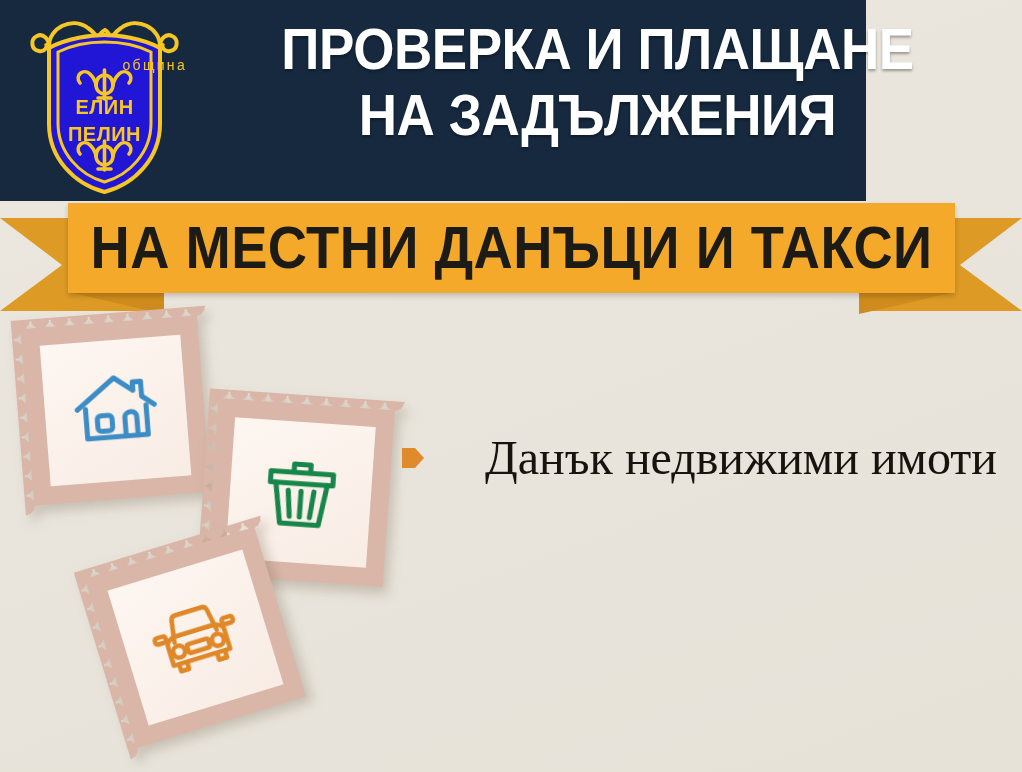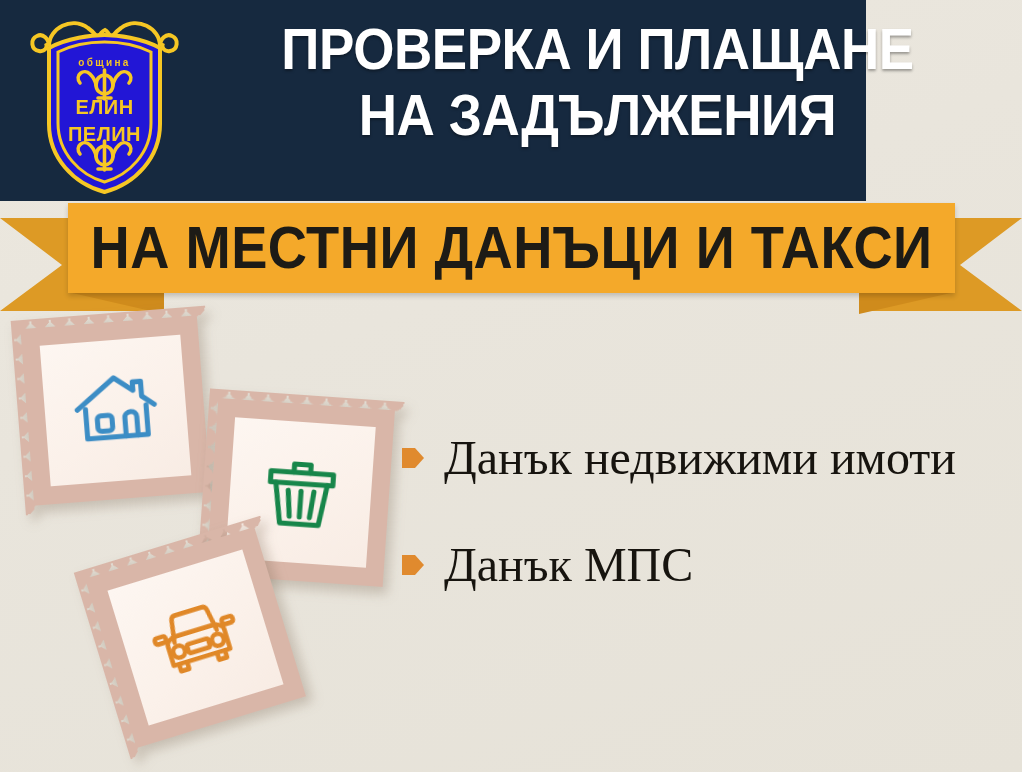--- a/index.html
+++ b/index.html
@@ -35,22 +35,22 @@
   }
 
   
   .crest {
     position:absolute; left:22px; top:6px;
     width:165px; height:190px;
   }
   .crest svg { display:block; width:100%; height:100%; }
   .crest-text-small {
     position:absolute; left:0; top:51px; width:165px;
-    text-align:center; color:#f6c724;
-    font-size:10px; letter-spacing:2.3px; font-weight:bold;
+    text-align:right; color:#f6c724;
+    font-size:14px; letter-spacing:2.3px; font-weight:normal;
   }
   .crest-text-big {
     position:absolute; left:0; top:88px; width:165px;
     text-align:center; color:#f6c724;
     font-size:20px; font-weight:bold; line-height:27px;
     letter-spacing:0.5px;
     white-space:pre-line;
   }
 
   
@@ -102,21 +102,21 @@
   .stamp svg.glyph { width:92px; height:92px; display:block; }
 
   #stamp-house { left:18px;  top:313px; transform:rotate(-4.5deg); }
   #stamp-trash { left:203px; top:395px; transform:rotate(4deg); }
   #stamp-car   { left:98px;  top:540px; transform:rotate(-17deg); }
 
   
   .list { position:absolute; left:402px; top:425px; width:612px; }
   .list-item {
     display:flex; align-items:center;
-    height:65px; margin-bottom:42px;
+    height:65px; margin-bottom:42px;gap:41px;
   }
   .bullet-arrow { width:22px; height:24px; flex:0 0 22px; margin-right:20px; }
   .list-label {
     color:#17140f;
     font-family:"Liberation Serif", serif;
     font-size:48px; line-height:52px;
     white-space:nowrap;
   }
 </style>
 </head>
@@ -222,22 +222,16 @@
   <div class="list">
 
     <div class="list-item">
       <svg class="bullet-arrow" viewBox="0 0 22 24">
         <path d="M0 2 L13 2 L22 12 L13 22 L0 22 Z" fill="#e08a2e"></path>
       </svg>
       <span class="list-label">Данък недвижими имоти</span>
     </div>
 
 
-    <div class="list-item">
-      <svg class="bullet-arrow" viewBox="0 0 22 24">
-        <path d="M0 2 L13 2 L22 12 L13 22 L0 22 Z" fill="#e08a2e"></path>
-      </svg>
-      <span class="list-label">Данък МПС</span>
-    </div>
 
   </div>
 
 </div>
 
 </body></html>

